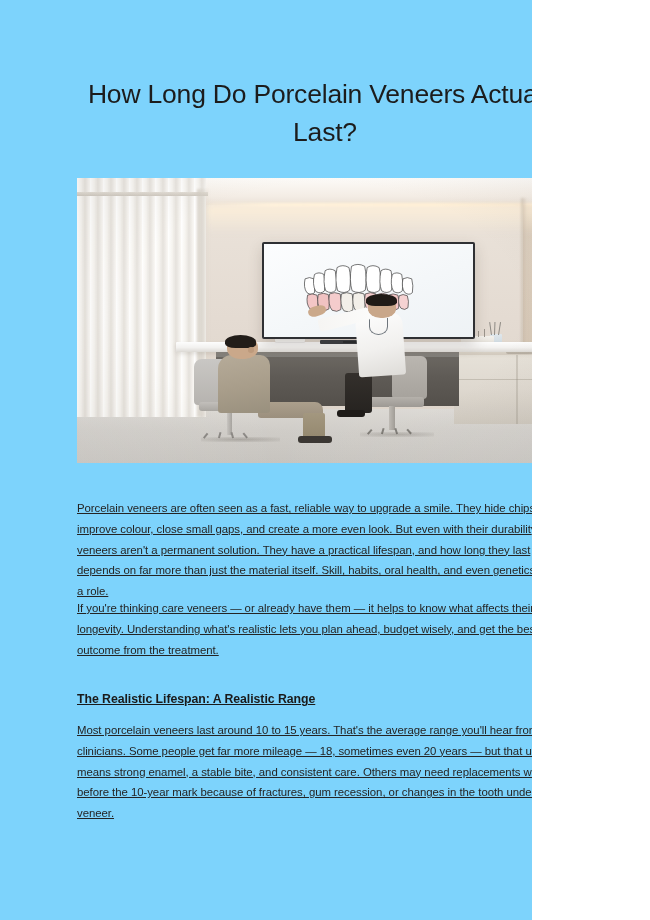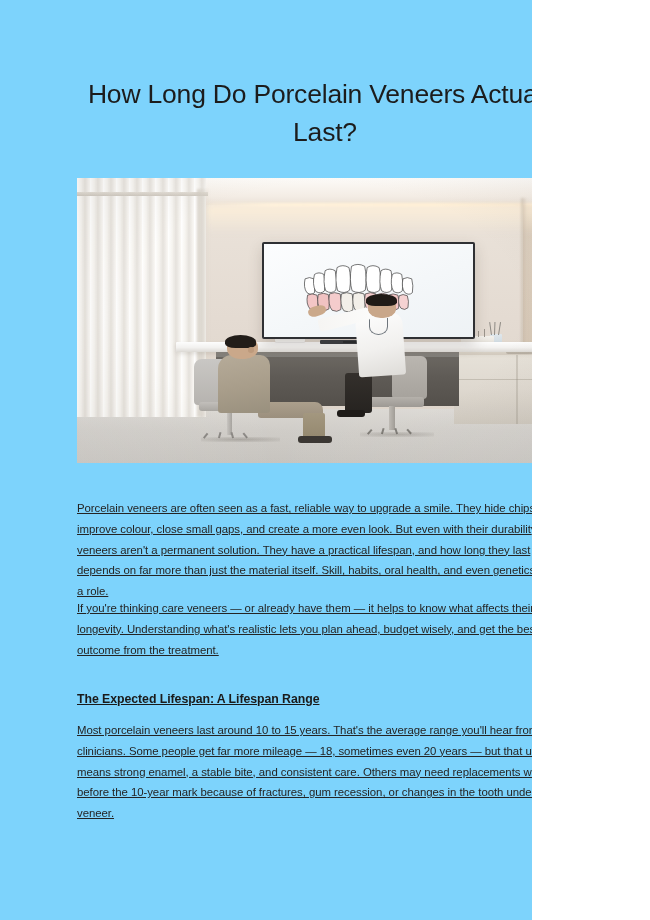--- a/index.html
+++ b/index.html
@@ -472,16 +472,16 @@
       <div class="d-hair"></div>
 
       <div class="shadow"></div>
       <div class="shadow2"></div>
       <div class="photo-vignette"></div>
     </div>
   </figure>
 
   <p id="p1" class="body-text para">Porcelain veneers are often seen as a fast, reliable way to upgrade a smile. They hide chips, improve colour, close small gaps, and create a more even look. But even with their durability, veneers aren't a permanent solution. They have a practical lifespan, and how long they last depends on far more than just the material itself. Skill, habits, oral health, and even genetics all play a role.</p>
   <p id="p2" class="body-text para">If you're thinking care veneers — or already have them — it helps to know what affects their longevity. Understanding what's realistic lets you plan ahead, budget wisely, and get the best outcome from the treatment.</p>
-  <h2 id="h1" class="body-text sec-heading">The Expected Lifespan: A Lifespan Range</h2>
+  <h2 id="h1" class="body-text sec-heading">The Realistic Lifespan: A Realistic Range</h2>
   <p id="p3" class="body-text para">Most porcelain veneers last around 10 to 15 years. That's the average range you'll hear from many clinicians. Some people get far more mileage — 18, sometimes even 20 years — but that usually means strong enamel, a stable bite, and consistent care. Others may need replacements well before the 10-year mark because of fractures, gum recession, or changes in the tooth under the veneer.</p>
 
 </div>
 
 </body></html>

